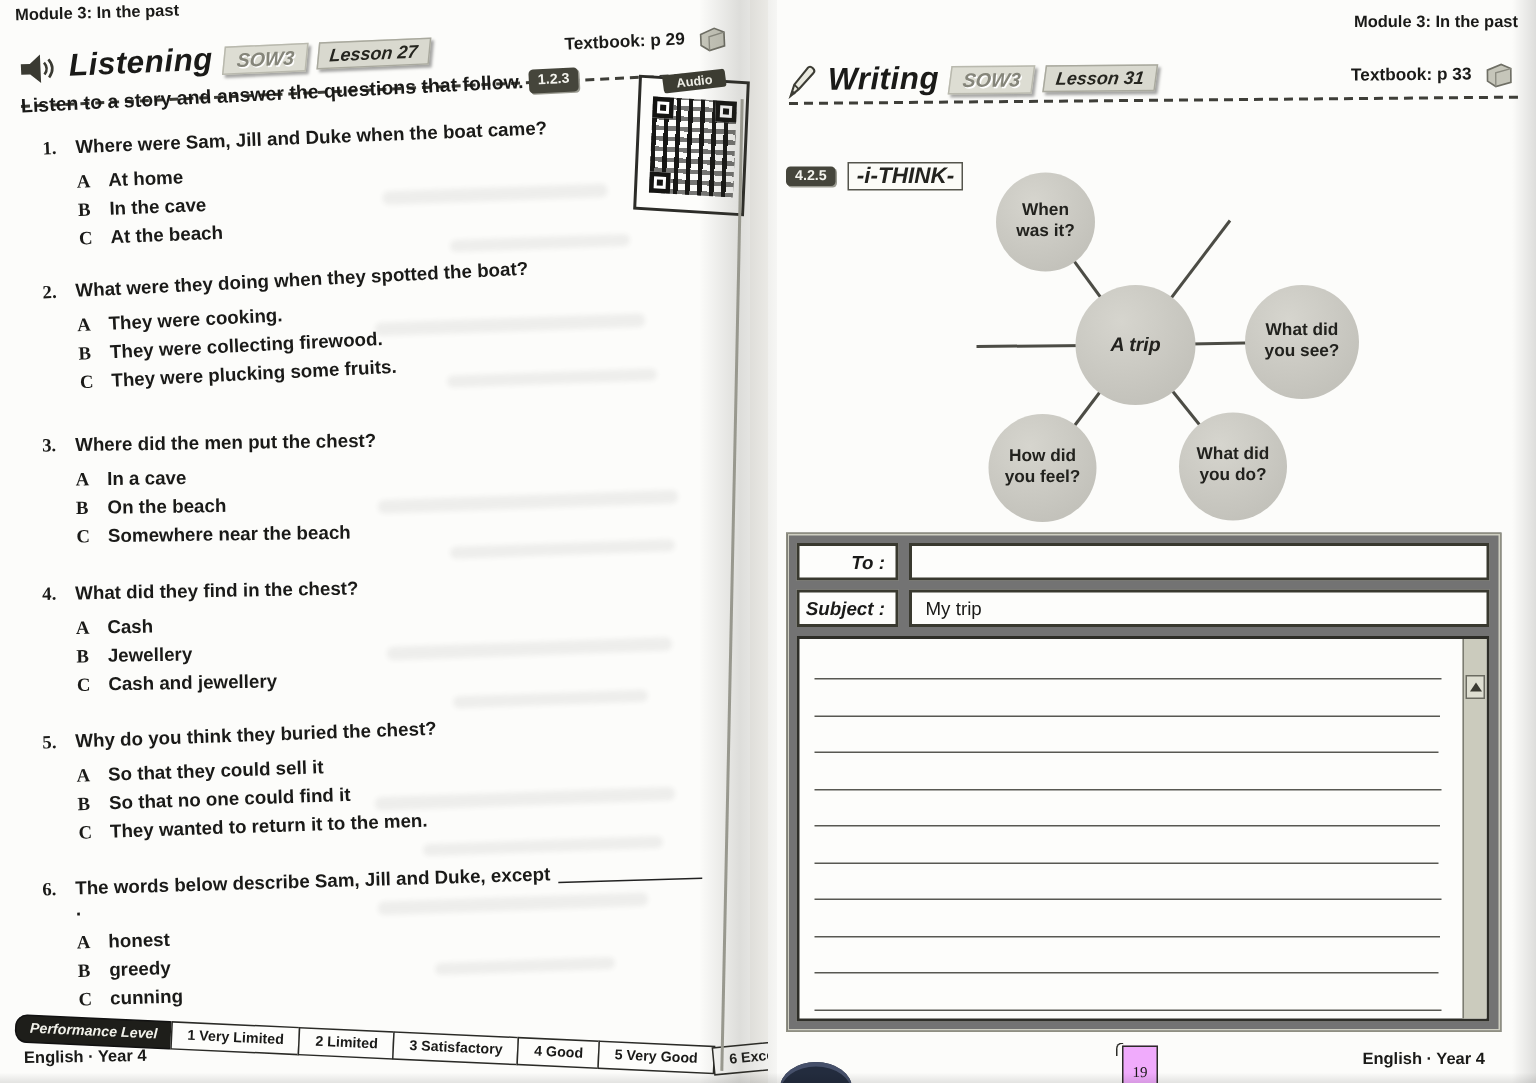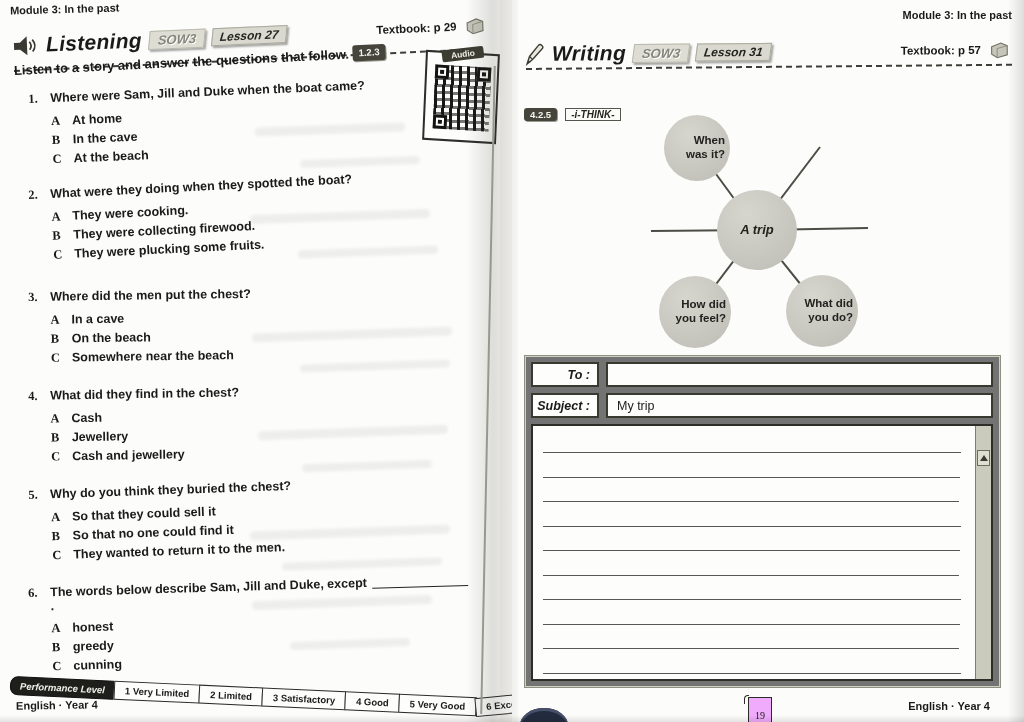--- a/index.html
+++ b/index.html
@@ -48,21 +48,21 @@
   #page-right .dashed-line { top:68px; width:486px; transform:rotate(-0.5deg); }
 
   
   .instruction { position:absolute; font-size:13px; font-weight:bold; line-height:1.45; }
   #page-left .instruction { left:14px; top:62px; width:450px; transform:rotate(-2.8deg); transform-origin:left center; }
   #page-right .instruction { left:12px; top:78px; width:470px; text-align:justify; }
   .code-badge { display:inline-block; font-size:9.5px; font-weight:bold; color:#f4f4ee;
     background:#45453b; border-radius:3px; padding:1px 6px; box-shadow:1px 1px 0 #9a9a90;
     vertical-align:2px; }
   .badges-row { position:absolute; left:12px; top:108px; display:flex; gap:8px; align-items:center; }
-  .ithink-badge { font-size:10px; font-weight:bold; font-style:italic; color:#23231f;
+  .ithink-badge { font-size:15px; font-weight:bold; font-style:italic; color:#23231f;
     border:1.5px solid #55554d; padding:0 5px; background:#fbfbf7; }
   .ithink-badge::before { content:"-"; } .ithink-badge::after { content:"-"; }
 
   
   .qr-frame { position:absolute; left:424px; top:52px; width:74px; height:90px;
     border:2px solid #2c2c28; background:#fdfdfb; transform:rotate(2.5deg) skewY(1deg); }
   .qr-ribbon { position:absolute; left:14px; top:-6px; font-size:8.5px; font-weight:bold;
     color:#eeeee6; background:#3c3c32; padding:1px 9px; border-radius:2px; transform:rotate(-10deg); }
   .qr-art { position:absolute; left:8px; top:12px; width:56px; height:64px;
     background-image:
@@ -100,21 +100,21 @@
 
   .page-footer { position:absolute; font-size:11px; font-weight:bold; }
   #page-left .page-footer { left:16px; top:699px; transform:rotate(-1deg); }
   #page-right .page-footer { right:34px; top:700px; }
 
   
   .mindmap { position:absolute; left:0; top:112px; width:512px; height:242px; }
   .mm-svg { position:absolute; left:0; top:0; }
   .bubble { position:absolute; border-radius:50%;
     background:radial-gradient(circle at 38% 30%, #d6d5ce, #c3c2bb 75%);
-    display:flex; align-items:center; justify-content:center; text-align:right;
+    display:flex; align-items:center; justify-content:center; text-align:center;
     font-size:11.5px; font-weight:bold; color:#22221e; line-height:1.2; padding:5px; }
   .bubble-center { font-size:13px; }
 
   
   .email-form { position:absolute; left:12px; top:355px; width:477px; height:333px;
     background:#737373; border:1px solid #8f8f82; box-shadow:inset 0 0 0 1px #cfcfc2; }
   .form-label { position:absolute; left:6px; width:68px; height:25px; background:#fdfdfb;
     border:2px solid #39392f; font-size:12.5px; font-weight:bold; font-style:italic;
     display:flex; align-items:center; justify-content:flex-end; padding-right:7px; }
   .form-input { position:absolute; left:81px; right:7px; height:25px; background:#fdfdfb;
@@ -346,21 +346,21 @@
       <span class="sec-icon">
         <svg width="21" height="23" viewBox="0 0 21 23">
           <path d="M3 21 L5.5 13.5 L14.5 2.5 Q16 .8 18 2.6 Q19.8 4.4 18.2 6 L8.5 16.5 L3 21 Z" fill="#e9e9df" stroke="#3c3c34" stroke-width="1.4"></path>
           <path d="M5.5 13.5 L8.5 16.5 M4 17.8 L6 19.6" stroke="#3c3c34" stroke-width="1.2" fill="none"></path>
         </svg>
       </span>
       <span class="sec-title">Writing</span>
       <span class="sow-badge">SOW3</span>
       <span class="lesson-badge">Lesson 31</span>
       <span class="header-spacer"></span>
-      <span class="textbook-ref">Textbook: p 57</span>
+      <span class="textbook-ref">Textbook: p 33</span>
       <span class="corner-icon">
         <svg width="22" height="19" viewBox="0 0 24 20">
           <path d="M4 6 L14 2 L21 5 L21 15 L10 18 L4 14 Z" fill="#c6c6ba" stroke="#6f6f65" stroke-width="1.2"></path>
           <path d="M10 18 L10 8 L21 5" fill="none" stroke="#8b8b80" stroke-width="1"></path>
         </svg>
       </span>
     </div>
     <div class="dashed-line"></div>
 
 
@@ -375,20 +375,21 @@
           <line x1="245" y1="118" x2="185" y2="36"></line>
           <line x1="245" y1="118" x2="308" y2="35"></line>
           <line x1="245" y1="118" x2="139" y2="119"></line>
           <line x1="245" y1="118" x2="356" y2="116"></line>
           <line x1="245" y1="118" x2="183" y2="200"></line>
           <line x1="245" y1="118" x2="310" y2="199"></line>
         </g>
       </svg>
       <div class="bubble" style="left:152px;top:3px;width:66px;height:66px;">When was it?</div>
       <div class="bubble bubble-center" style="left:205px;top:78px;width:80px;height:80px;font-style:italic;">A trip</div>
+      <div class="bubble" style="left:318px;top:78px;width:76px;height:76px;">What did you see?</div>
       <div class="bubble" style="left:274px;top:163px;width:72px;height:72px;">What did you do?</div>
       <div class="bubble" style="left:147px;top:164px;width:72px;height:72px;">How did you feel?</div>
     </div>
 
     <div class="email-form">
       <div class="row-to">
         <div class="form-label">To :</div>
         <div class="form-input"></div>
       </div>
       <div class="row-subject">

